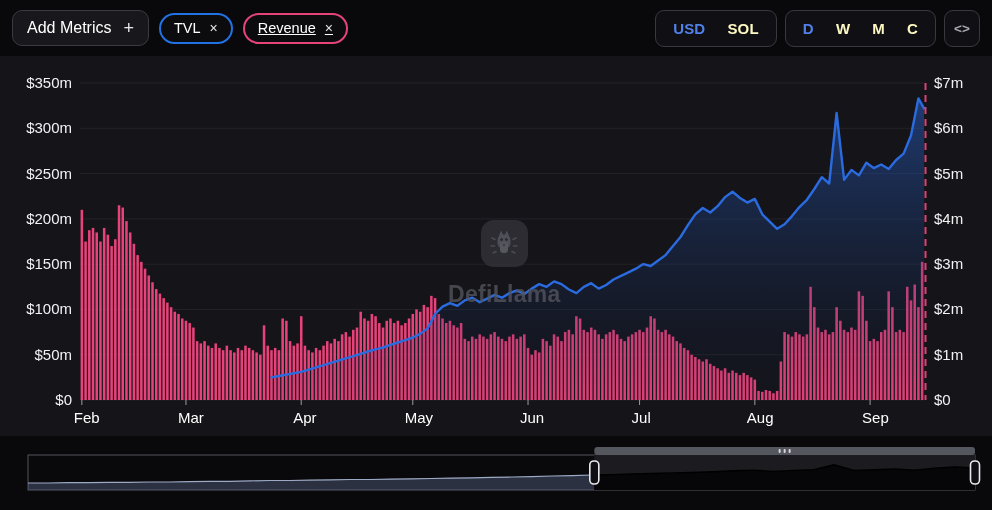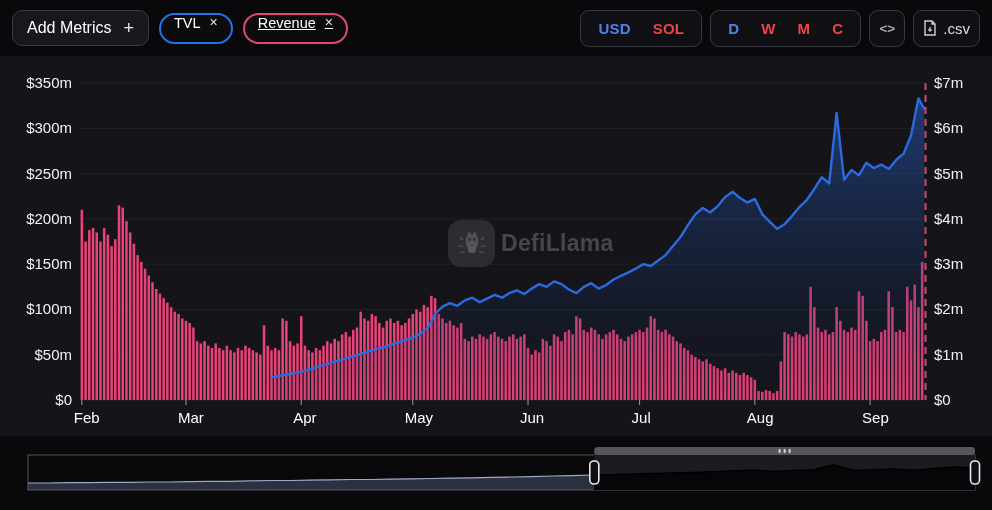--- a/index.html
+++ b/index.html
@@ -12,47 +12,47 @@
     display:flex; align-items:center; justify-content:space-between;
     padding:0 12px; background:#09090b; }
   .h-left { display:flex; align-items:center; gap:10px; }
   .h-right { display:flex; align-items:center; gap:8px; }
 
   .btn-add { display:flex; align-items:center; gap:12px; height:36px; padding:0 14px;
     background:#17171c; border:1px solid #3a3a41; border-radius:10px;
     color:#ffffff; font-size:16px; cursor:pointer; }
   .btn-add .plus { color:#e8e8ec; font-size:18px; font-weight:400; }
 
-  .chip { display:flex; gap:9px; height:31px; padding:0 13px;
+  .chip { display:flex; align-items:center; gap:9px; height:31px; padding:0 13px;
     border-radius:17px; background:#0c0c0f; color:#ffffff; font-size:14.5px;
     border:2px solid; cursor:pointer; }
   .chip-tvl { border-color:#2172e5; }
   .chip-rev { border-color:#e64479;text-decoration:underline; }
   .chip .x { color:#e6e6ea; font-size:14px; line-height:1; cursor:pointer; }
 
   .seg { display:flex; align-items:center; height:37px; padding:12px 6px;
     background:#101014; border:1px solid #38383f; border-radius:9px; }
-  .seg .opt { padding:6px 11px; font-size:15px; font-weight:700; color:#ef4444;
+  .seg .opt { padding:6px 11px; font-size:15px; font-weight:700; color:#fef9c3;
     cursor:pointer; letter-spacing:.2px; }
   .seg .opt.active { color:#5180ea; }
 
   .btn-sq { display:flex; align-items:center; justify-content:center; gap:6px;
     height:37px; min-width:36px; padding:0 9px; background:#101014;
     border:1px solid #38383f; border-radius:9px; color:#a9a9b1;
     font-size:13.5px; font-weight:700; cursor:pointer; }
   .btn-sq.csv { color:#dededf; font-weight:400; font-size:15px; }
 
   
   .panel { position:absolute; top:56px; left:0; width:992px; height:380px;
     background:#141419; }
   #main-chart-svg { position:absolute; top:0; left:0; }
 
   
   .watermark { position:absolute; top:164px; left:448px; display:flex;
-    align-items:center; gap:6px; opacity:.78; pointer-events:none; }
+    align-items:center; gap:14px; opacity:.78; pointer-events:none;flex-direction:column; }
   .wm-logo { width:47px; height:47px; background:#33333a; border-radius:13px;
     display:flex; align-items:center; justify-content:center; }
   .wm-text { color:#55555d; font-size:23px; font-weight:700; letter-spacing:.3px; }
 
   
   #brush-svg { position:absolute; top:440px; left:0; }
 </style>
 </head>
 <body>
 
@@ -80,28 +80,20 @@
         <span class="opt">SOL</span>
       </div>
       <div class="seg">
         <span class="opt active">D</span>
         <span class="opt">W</span>
         <span class="opt">M</span>
         <span class="opt">C</span>
       </div>
       <button class="btn-sq">
         <span>&lt;&gt;</span>
-      </button>
-      <button class="btn-sq csv">
-        <svg width="14" height="16" viewBox="0 0 14 16">
-          <path d="M2 1 h7 l3 3 v11 h-10 z" fill="none" stroke="#cfcfd4" stroke-width="1.4"></path>
-          <path d="M9 1 v3 h3" fill="none" stroke="#cfcfd4" stroke-width="1.4"></path>
-          <path d="M7 7 v4 M5.2 9.4 L7 11.2 L8.8 9.4" fill="none" stroke="#cfcfd4" stroke-width="1.3"></path>
-        </svg>
-        <span>.csv</span>
       </button>
     </div>
   </div>
 
   <div class="panel">
     <svg id="main-chart-svg" width="992" height="380" viewBox="0 0 992 380">
         <defs>
           <linearGradient id="tvlFill" x1="0" y1="0" x2="0" y2="1">
             <stop offset="0%" stop-color="rgba(43,100,205,0.50)"></stop>
             <stop offset="100%" stop-color="rgba(18,30,60,0.06)"></stop>

